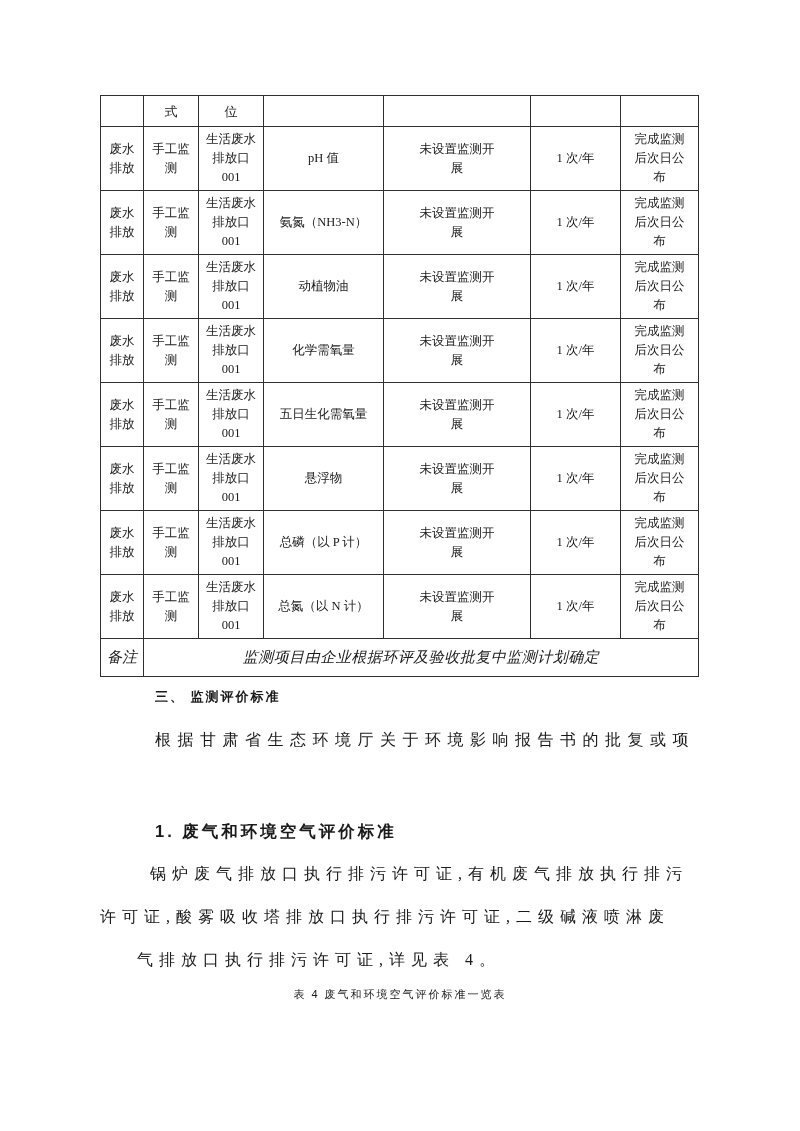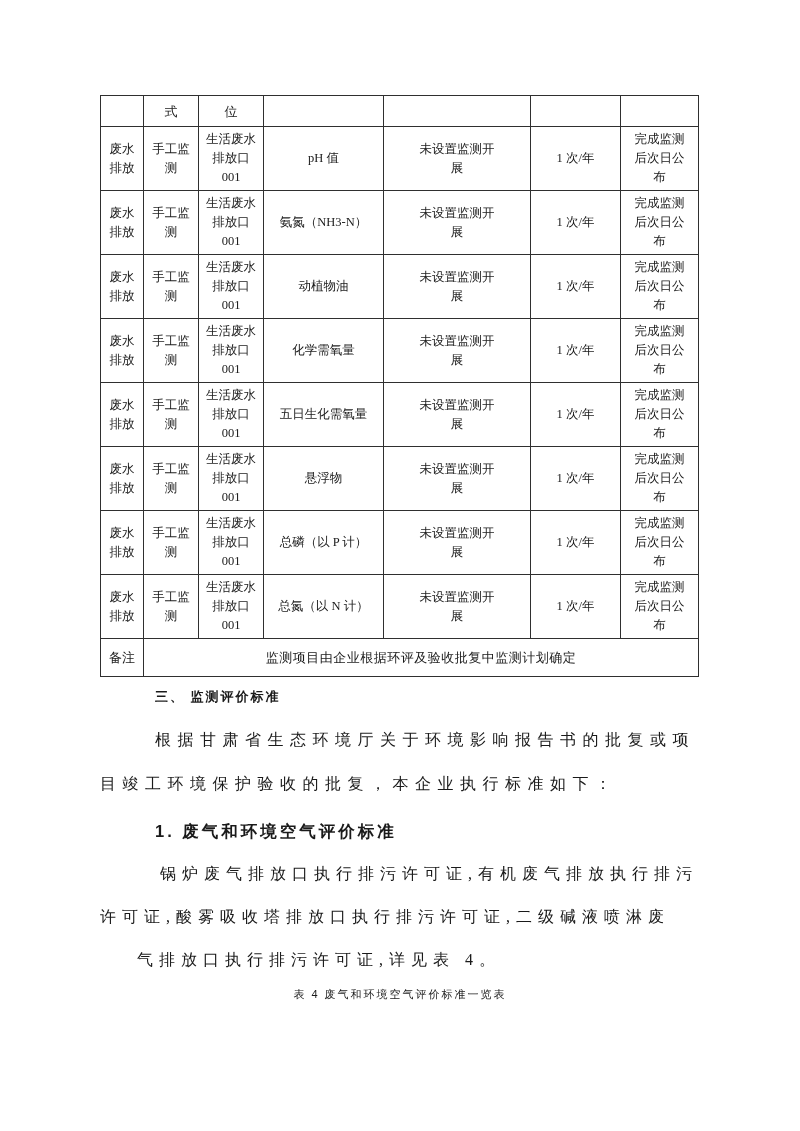--- a/index.html
+++ b/index.html
@@ -26,21 +26,21 @@
     border: 1px solid #2f2f2f;
     text-align: center;
     vertical-align: middle;
     font-size: 12.5px;
     line-height: 19px;
     white-space: pre-line;
     padding: 1px 2px;
   }
   tr.hdr td { height: 31px; font-size: 13px; }
   tr.datarow td { height: 64px; }
-  tr.remark td { height: 38px; font-size: 13px; }
+  tr.remark td { height: 38px; font-size: 15px; font-style: italic; }
   td.remark-text {
     text-align: left;
     padding-left: 8px;
     letter-spacing: 0.5px;
   }
   .txt { position: absolute; white-space: nowrap; }
   .h1 {
     font-family: "Liberation Sans", "DejaVu Sans", sans-serif;
     font-weight: bold;
     font-size: 13px;
@@ -223,23 +223,22 @@
       <tr class="remark">
         <td>备注</td>
         <td class="remark-text" colspan="6">监测项目由企业根据环评及验收批复中监测计划确定</td>
       </tr>
     </tbody>
   </table>
 
   <div class="txt h1" style="left:155px; top:688px;">三、 监测评价标准</div>
 
   <div class="txt body-line ls65" style="left:155px; top:730px;">根据甘肃省生态环境厅关于环境影响报告书的批复或项</div>
-  <div class="txt body-line ls65" style="left:100px; top:774px;">目竣工环境保护验收的批复，本企业执行标准如下：</div>
 
   <div class="txt h2" style="left:155px; top:821px;text-align:right;">1. 废气和环境空气评价标准</div>
 
-  <div class="txt body-line ls6" style="left:160px; top:864px;">锅炉废气排放口执行排污许可证,有机废气排放执行排污</div>
+  <div class="txt body-line ls6" style="left:150px; top:864px;">锅炉废气排放口执行排污许可证,有机废气排放执行排污</div>
   <div class="txt body-line ls6" style="left:100px; top:907px;">许可证,酸雾吸收塔排放口执行排污许可证,二级碱液喷淋废</div>
   <div class="txt body-line ls6" style="left:100px; top:950px;margin-left:37px;">气排放口执行排污许可证,详见表 4。</div>
 
   <div class="caption" style="top:987px;">表 4 废气和环境空气评价标准一览表</div>
 
 </div>
 
 </body></html>

